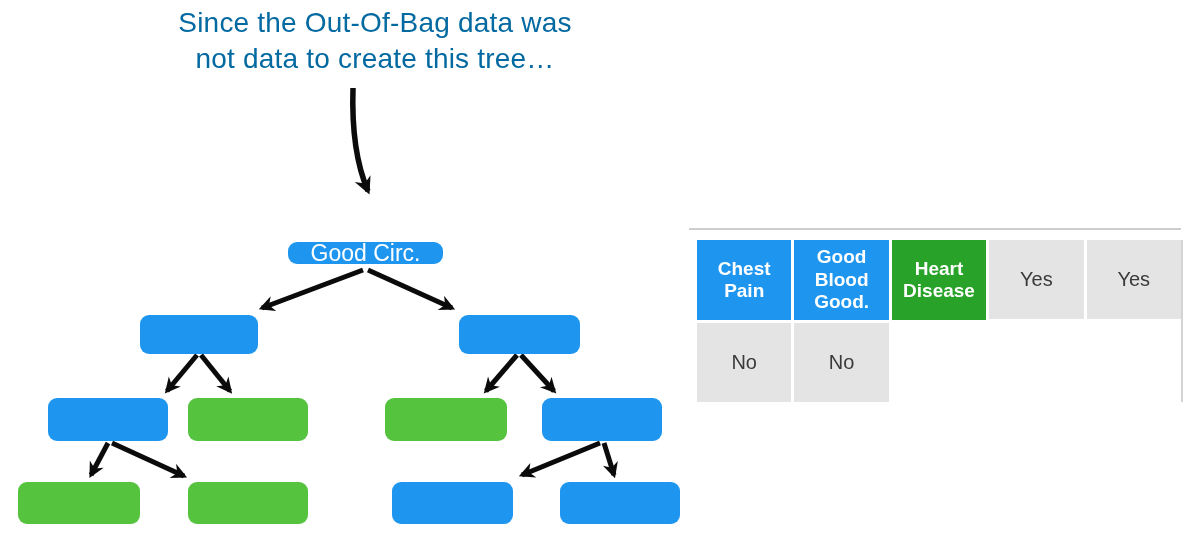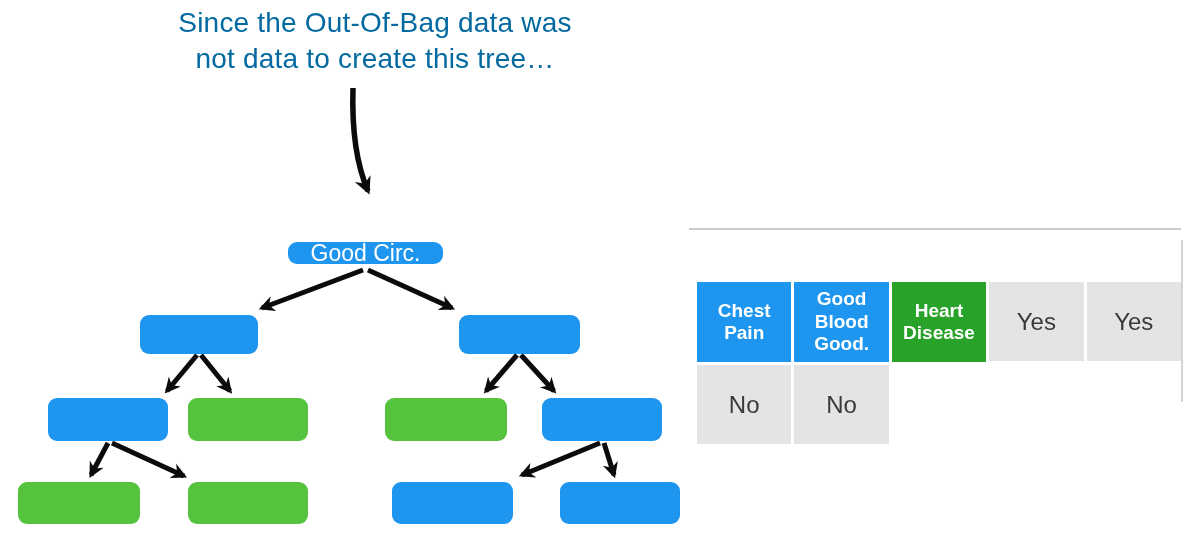--- a/index.html
+++ b/index.html
@@ -19,31 +19,31 @@
   .node{
     position:absolute;border-radius:9px;
     display:flex;align-items:center;justify-content:center;
     color:#ffffff;font-size:23px;font-weight:500;
   }
   .node.blue{background:#1E96F0;}
   .node.green{background:#55C33E;}
   
   .oob-table{
     position:absolute;left:697px;top:240px;width:484px;
-    display:grid;grid-template-columns:repeat(5,1fr);gap:3px;margin-top:42px;
+    display:grid;grid-template-columns:repeat(5,1fr);gap:3px;
   }
   .th{
     height:80px;display:flex;align-items:center;justify-content:center;
     text-align:center;color:#ffffff;font-weight:bold;font-size:19px;
     line-height:1.18;background:#1E96F0;padding:0 2px;box-sizing:border-box;
   }
   .th.green{background:#28A228;}
   .td{
     height:79px;display:flex;align-items:center;justify-content:center;
-    background:#E4E4E4;color:#3a3a3a;font-size:24px;
+    background:#E4E4E4;color:#3a3a3a;font-size:20px;
   }
   .table-topline{
     position:absolute;left:689px;top:228px;width:492px;height:2px;
     background:#cdcdcd;
   }
   .table-rightline{
     position:absolute;left:1181px;top:240px;width:2px;height:162px;
     background:#d4d4d4;
   }
 </style>

